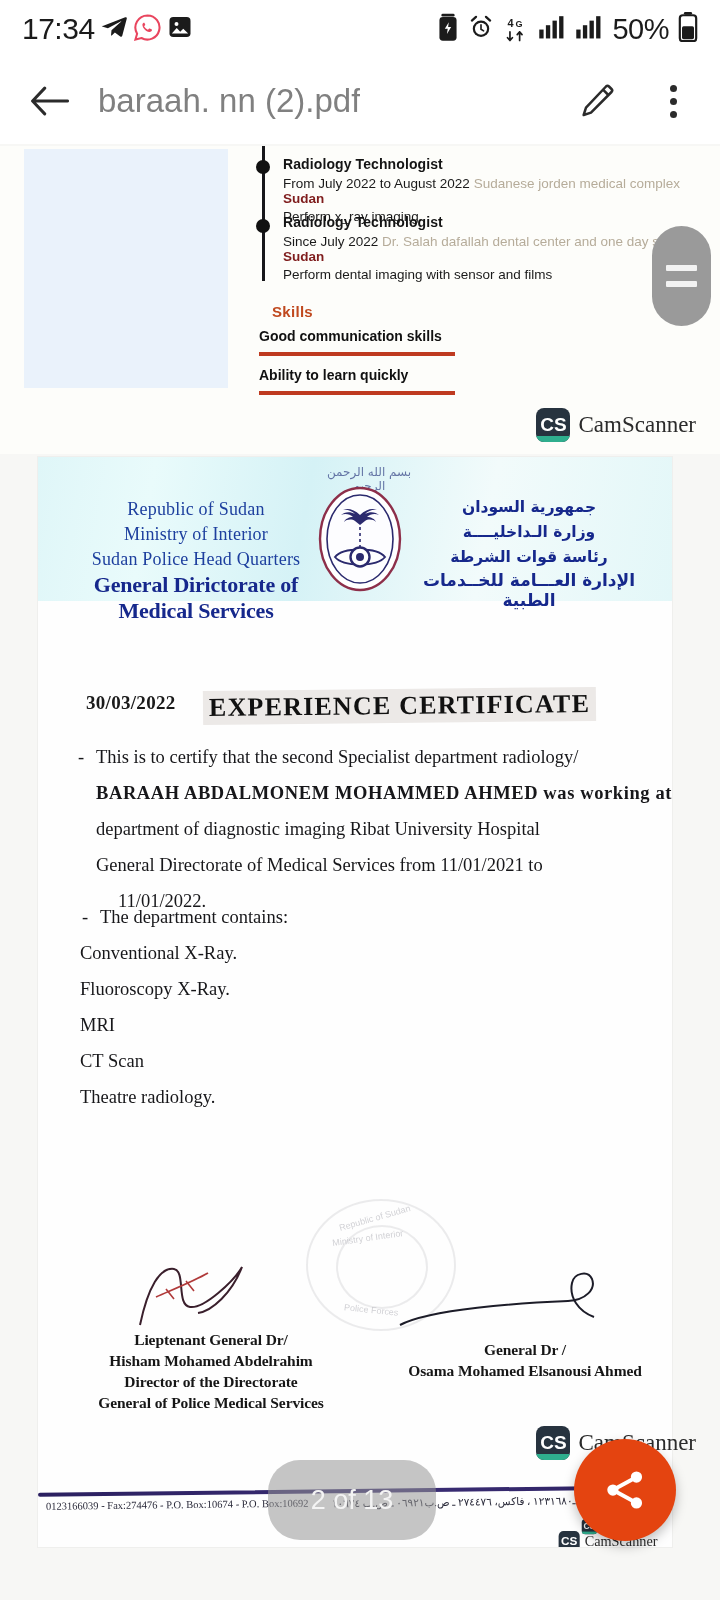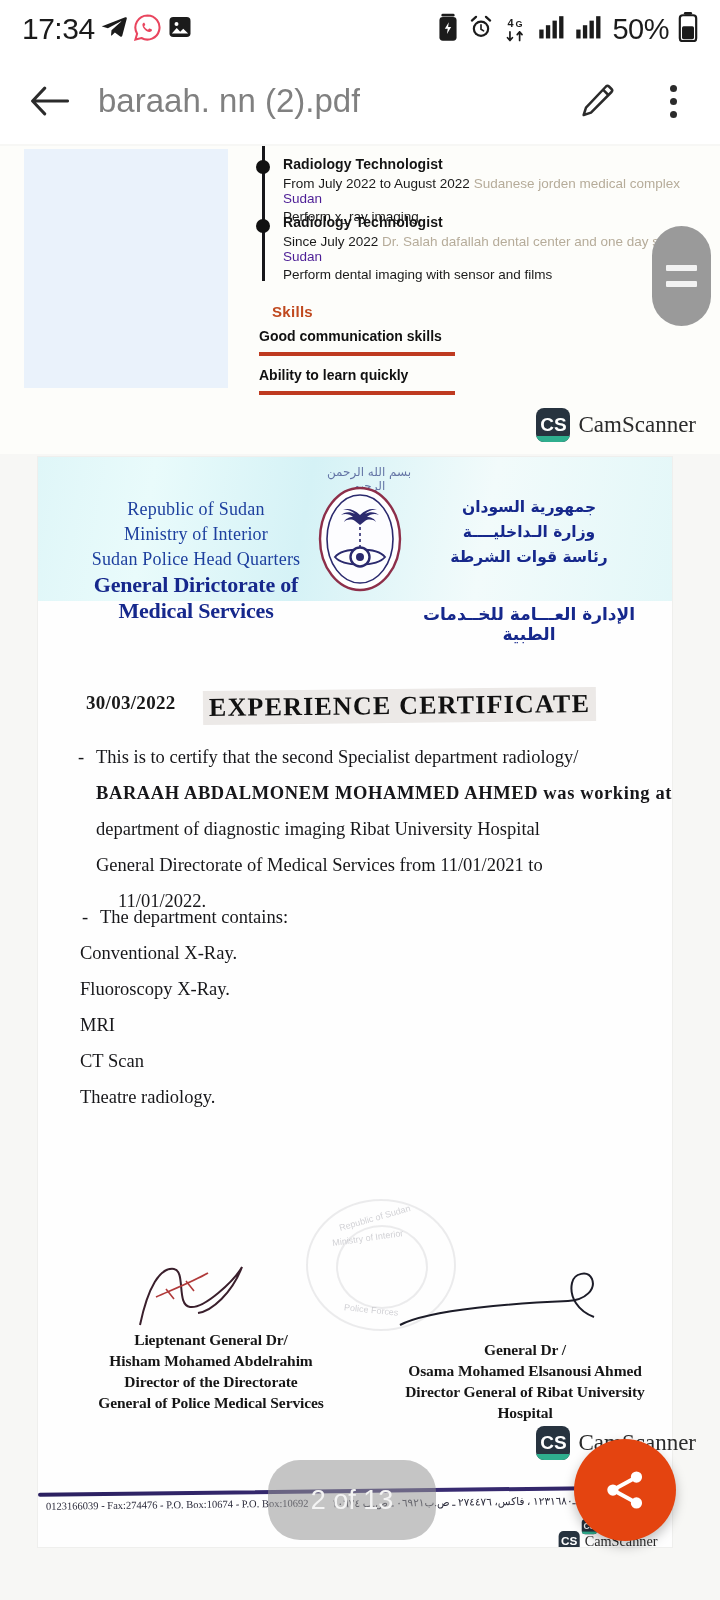--- a/index.html
+++ b/index.html
@@ -58,21 +58,21 @@
     position: absolute; left: 262px; top: 0px; width: 3px; height: 135px;
     background: #16161a;
   }
   .bullet { position: absolute; left: 256px; width: 14px; height: 14px; border-radius: 50%; background: #111; }
   .b1 { top: 14px; }
   .b2 { top: 73px; }
   .cv-entry { position: absolute; left: 283px; }
   .cv-role { font-size: 14px; font-weight: bold; color: #141414; font-family: "Liberation Sans", sans-serif; letter-spacing: 0.1px; }
   .cv-meta { font-size: 13.5px; color: #1a1a1a; margin-top: 4px; font-family: "Liberation Sans", sans-serif; }
   .cv-meta .faded { color: #b6ac9a; }
-  .cv-meta .bold { font-weight: normal; color: #4c1d95; }
+  .cv-meta .bold { font-weight: bold; color: #7f1d1d; }
   .cv-desc { font-size: 13.5px; color: #1a1a1a; margin-top: 3px; font-weight: 500; }
   .cv-skills-h {
     position: absolute; left: 272px; top: 157px;
     font-size: 15px; font-weight: bold; color: #c0491f; letter-spacing: 0.3px;
   }
   .skill { position: absolute; left: 259px; width: 196px; }
   .skill-label { font-size: 14px; font-weight: bold; color: #111; }
   .skill-bar { margin-top: 8px; height: 4px; background: #bf3a20; width: 196px; }
   .sk1 { top: 182px; }
   .sk2 { top: 221px; }
@@ -111,21 +111,21 @@
     position: absolute; left: 28px; top: 40px; width: 260px; text-align: center;
     color: #1d3f9e; font-family: "Liberation Serif", serif;
   }
   .che-l { font-size: 18px; line-height: 25px; letter-spacing: 0.2px; }
   .che-bold { font-size: 22px; font-weight: bold; letter-spacing: -0.2px; color: #16288c; }
   .cert-head-ar {
     position: absolute; right: 18px; top: 38px; width: 250px; text-align: center;
     color: #16288c; direction: rtl; font-family: "DejaVu Sans", sans-serif;
   }
   .cha-l { font-size: 15.5px; line-height: 25px; font-weight: bold; }
-  .cha-big { font-size: 17px; font-weight: bold; margin-top: 34px; }
+  .cha-big { font-size: 17px; font-weight: bold; }
   .cert-emblem {
     position: absolute; left: 279px; top: 28px; width: 86px; height: 108px;
   }
   .basmala {
     position: absolute; left: 286px; top: 8px; width: 90px; text-align:center;
     font-size: 12px; color: #3b4a8a; font-family: "DejaVu Sans", sans-serif; opacity: .75;
   }
 
   .cert-date {
     position: absolute; left: 48px; top: 187px;
@@ -434,21 +434,20 @@
       <div class="sig-block sig-left">
         <div class="sig-line">Lieptenant General Dr/</div>
         <div class="sig-line">Hisham Mohamed Abdelrahim</div>
         <div class="sig-line">Director of the Directorate</div>
         <div class="sig-line">General of Police Medical Services</div>
       </div>
 
       <div class="sig-block sig-right">
         <div class="sig-line">General Dr /</div>
         <div class="sig-line">Osama Mohamed Elsanousi Ahmed</div>
-        <div class="sig-line">Director General of Ribat University Hospital</div>
       </div>
 
       <div class="cert-footer-rule"></div>
       <div class="cert-footer-txt">
         <span>0123166039 - Fax:274476 - P.O. Box:10674 - P.O. Box:10692</span>
         <span>تلفون ، ٢٧٢٧٩٨ -٠٣٩ـ١٢٣١٦٨٠ ، فاكس، ٢٧٤٤٧٦ ـ ص.ب٠٦٩٢١ ـ ص.ب ١٠٦٧٤</span>
       </div>
 
       <div class="cs-wm cert-cs-small">
         <div class="cs-logo">CS</div>

